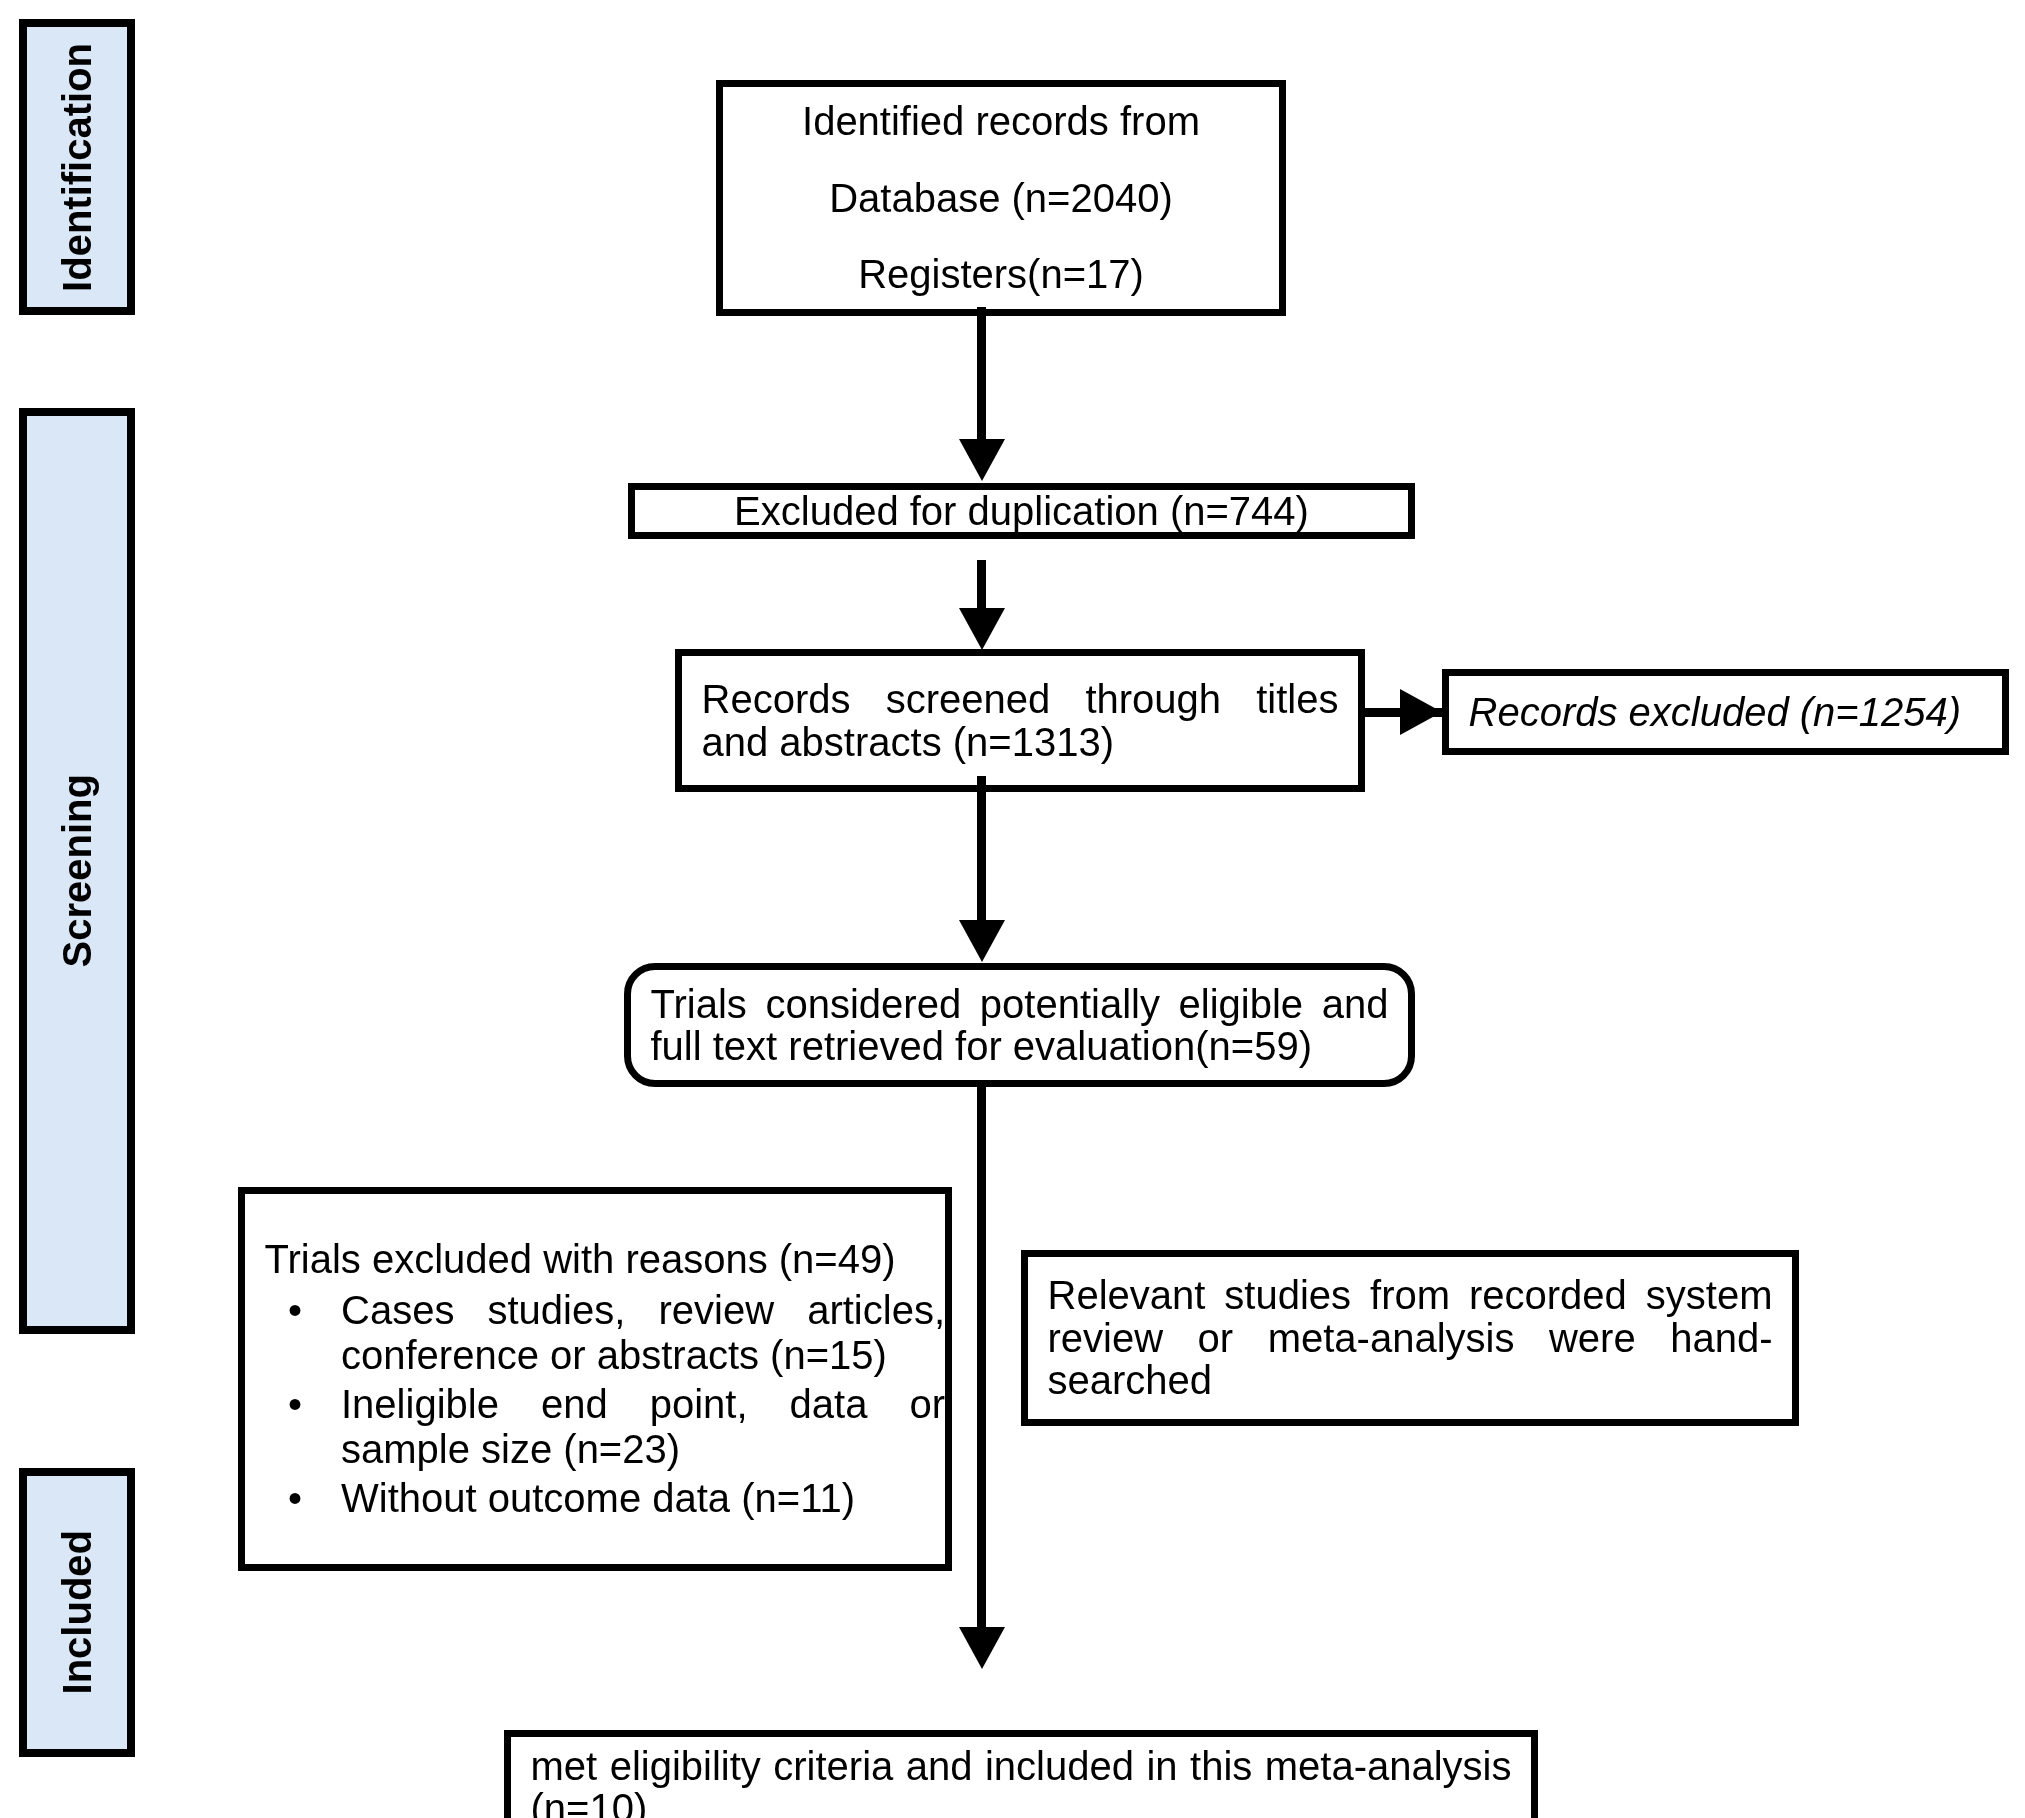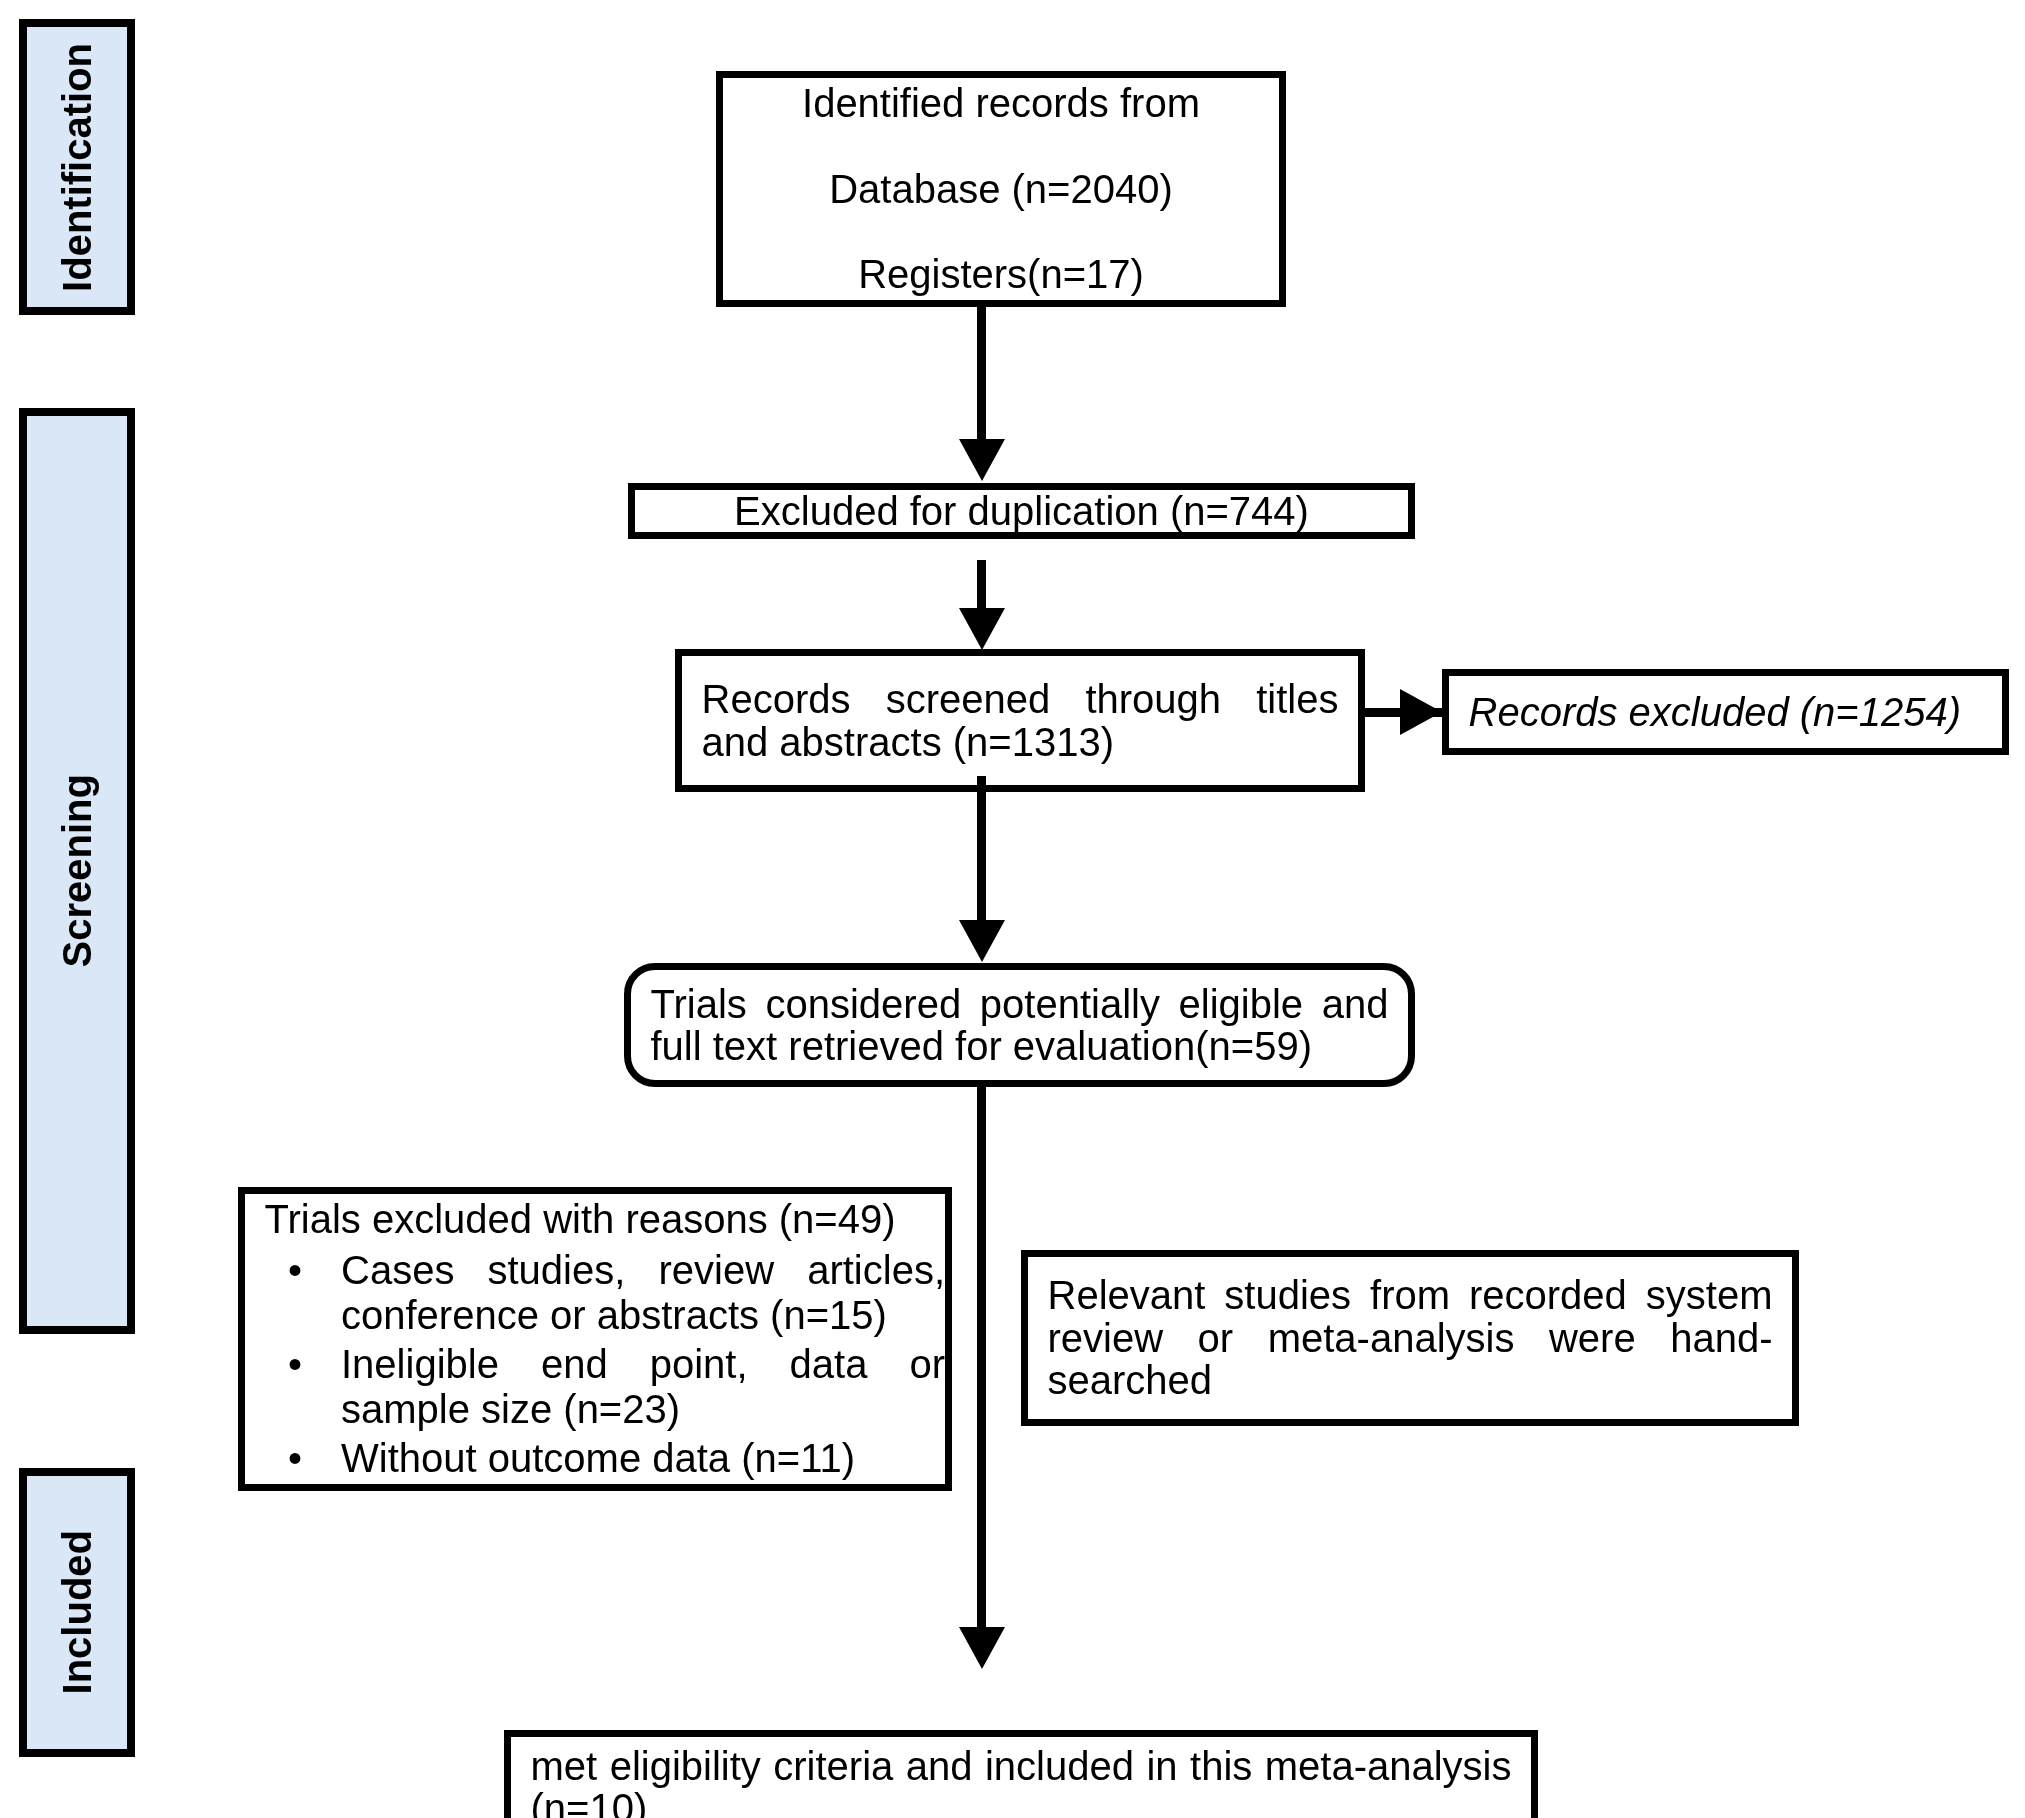--- a/index.html
+++ b/index.html
@@ -125,21 +125,21 @@
   </div>
 
   <div class="stage-box" style="left:19px; top:408px; width:116px; height:926px;">
     <span class="stage-label">Screening</span>
   </div>
 
   <div class="stage-box" style="left:19px; top:1468px; width:116px; height:289px;">
     <span class="stage-label">Included</span>
   </div>
 
-  <div class="flow-box" style="left:716px; top:71px; width:570px; height:236px;gap:9px;">
+  <div class="flow-box" style="left:716px; top:80px; width:570px; height:236px;">
     <div class="flow-text t-center line-sp">Identified records from</div>
     <div class="flow-text t-center line-sp">Database (n=2040)</div>
     <div class="flow-text t-center">Registers(n=17)</div>
   </div>
 
   <div class="v-line" style="left:977px; top:307px; height:135px;"></div>
   <div class="arrow-down" style="left:959px; top:439px;"></div>
 
   <div class="flow-box" style="left:628px; top:483px; width:787px; height:56px;">
     <div class="flow-text t-center">Excluded for duplication (n=744)</div>
@@ -162,21 +162,21 @@
   <div class="v-line" style="left:977px; top:776px; height:146px;"></div>
   <div class="arrow-down" style="left:959px; top:920px;"></div>
 
   <div class="flow-box" style="left:624px; top:963px; width:791px; height:124px;border-radius:31px;">
     <div class="flow-text t-just pad-lr">Trials considered potentially eligible and full text retrieved for evaluation(n=59)</div>
   </div>
 
   <div class="v-line" style="left:977px; top:1087px; height:543px;"></div>
   <div class="arrow-down" style="left:959px; top:1627px;"></div>
 
-  <div class="flow-box" style="left:238px; top:1187px; width:714px; height:304px;">
+  <div class="flow-box" style="left:238px; top:1187px; width:714px; height:384px;">
     <div class="excl-title">Trials excluded with reasons (n=49)</div>
     <ul class="excl-list">
       <li>
         <span class="bullet">•</span>
         <span>Cases studies, review articles, conference or abstracts (n=15)</span>
       </li>
       <li>
         <span class="bullet">•</span>
         <span>Ineligible end point, data or sample size (n=23)</span>
       </li>

